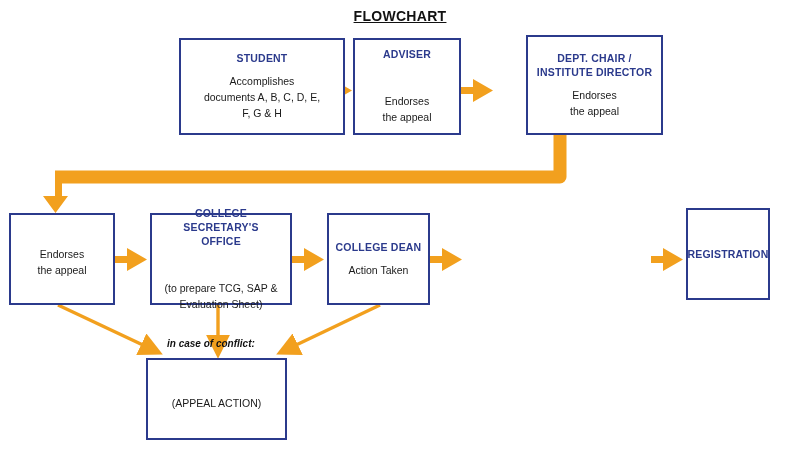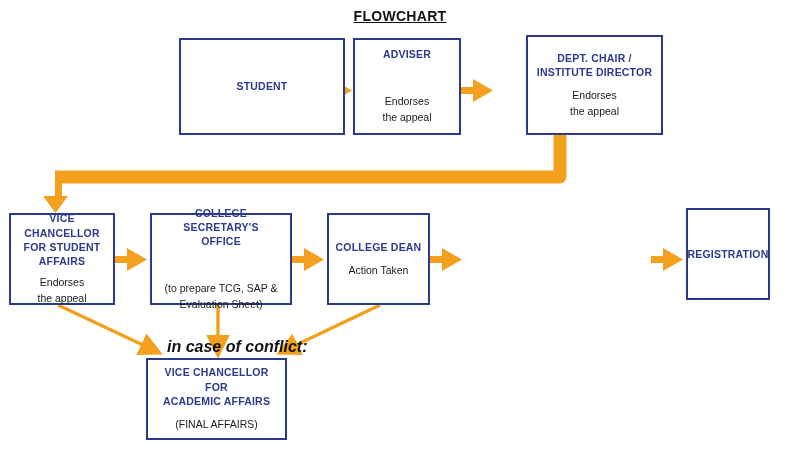--- a/index.html
+++ b/index.html
@@ -85,21 +85,21 @@
     justify-content: center;
     text-align: center;
     font-size: 9px;
     font-weight: bold;
     color: #2b3a8c;
     line-height: 1.5;
     letter-spacing: 0.1px;
   }
   .conflict-note {
     position: absolute;
-    font-size: 16px;
+    font-size: 10px;
     font-style: italic;
     font-weight: bold;
     color: #111111;
     white-space: nowrap;
   }
 </style>
 </head>
 <body>
 
 <div id="canvas">
@@ -150,34 +150,34 @@
       <line x1="218" y1="305" x2="218" y2="339" stroke="#f2a01e" stroke-width="3.4" marker-end="url(#ah)"></line>
     </g>
 
     <g>
       <line x1="380" y1="305" x2="294" y2="346" stroke="#f2a01e" stroke-width="3.4" marker-end="url(#ah)"></line>
     </g>
   </svg>
 
   <div class="node" style="left:179px; top:38px; width:166px; height:97px;">
     <div class="head">STUDENT</div>
+    <div class="body">Accomplishes<br>documents A, B, C, D, E,<br>F, G &amp; H</div>
   </div>
 
   <div class="node" style="left:353px; top:38px; width:108px; height:97px;gap:24px;">
     <div class="head">ADVISER</div>
     <div class="body">Endorses<br>the appeal</div>
   </div>
 
   <div class="node" style="left:494px; top:35px; width:137px; height:100px;margin-left:32px;">
     <div class="head">DEPT. CHAIR /<br>INSTITUTE DIRECTOR</div>
     <div class="body">Endorses<br>the appeal</div>
   </div>
 
   <div class="node no-gap" style="left:9px; top:213px; width:106px; height:92px;">
-    <div class="head">VICE CHANCELLOR<br>FOR STUDENT<br>AFFAIRS</div>
     <div class="body">Endorses<br>the appeal</div>
   </div>
 
   <div class="node" style="left:150px; top:213px; width:142px; height:92px;gap:24px;">
     <div class="head">COLLEGE SECRETARY'S<br>OFFICE</div>
     <div class="body">(to prepare TCG, SAP &amp;<br>Evaluation Sheet)</div>
   </div>
 
   <div class="node" style="left:327px; top:213px; width:103px; height:92px;">
     <div class="head">COLLEGE DEAN</div>
@@ -185,17 +185,16 @@
   </div>
 
 
   <div class="node" style="left:686px; top:208px; width:84px; height:92px;">
     <div class="head">REGISTRATION</div>
   </div>
 
   <div class="conflict-note" style="left:167px; top:338px;">in case of conflict:</div>
 
   <div class="node" style="left:146px; top:358px; width:141px; height:82px;">
-    <div class="head">VICE CHANCELLOR FOR<br>ACADEMIC AFFAIRS</div>
-    <div class="body">(FINAL AFFAIRS)</div>
+    <div class="body">(APPEAL ACTION)</div>
   </div>
 
 </div>
 
 </body></html>

